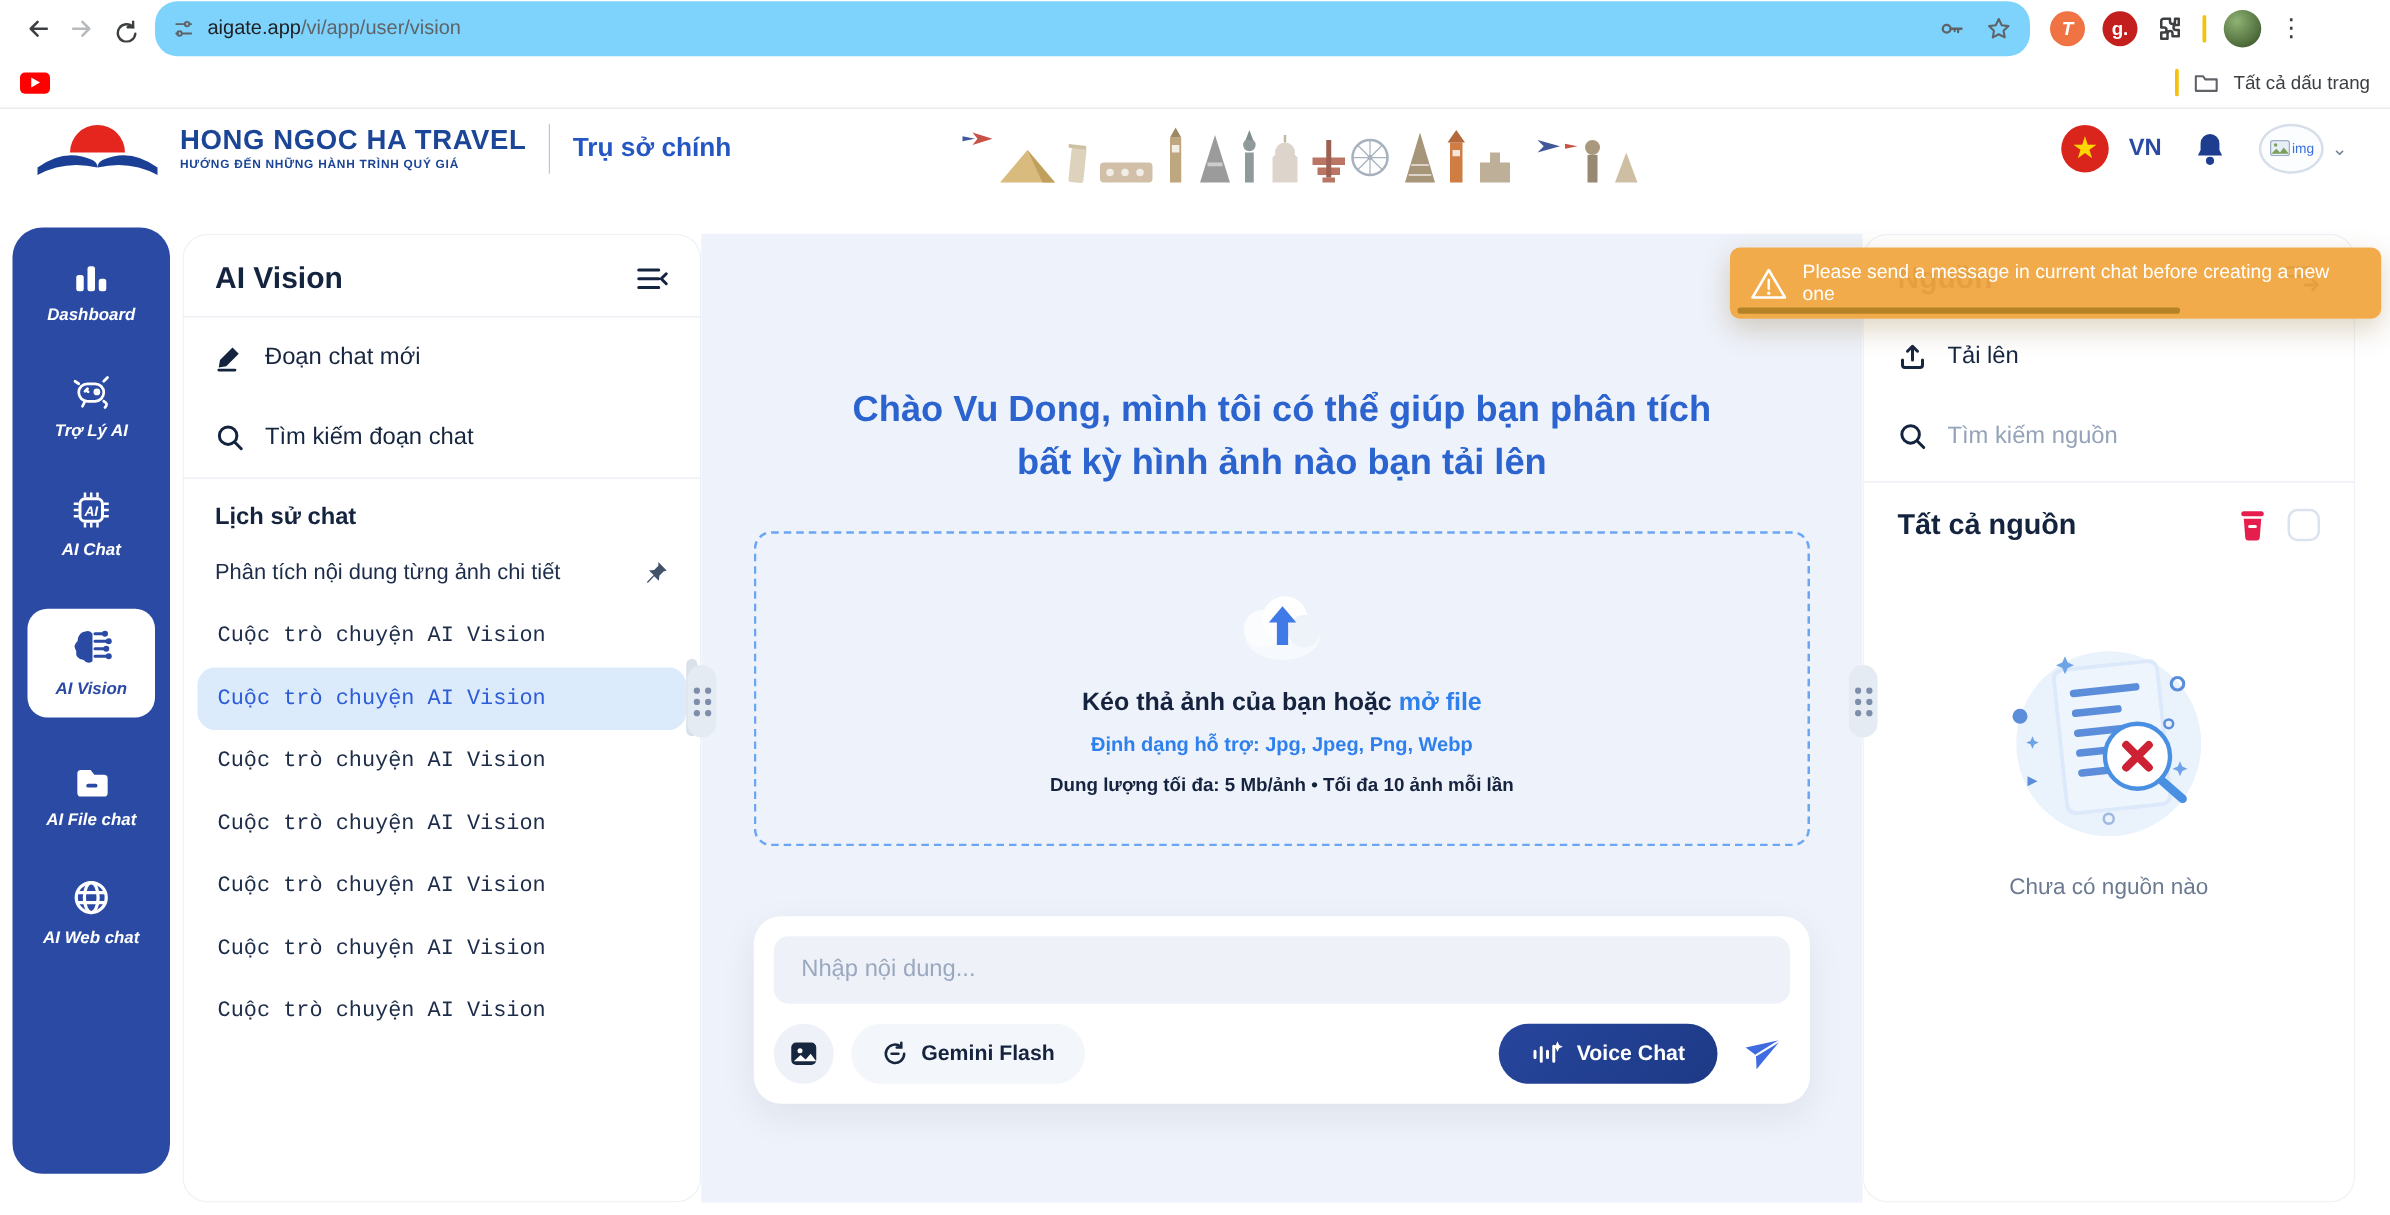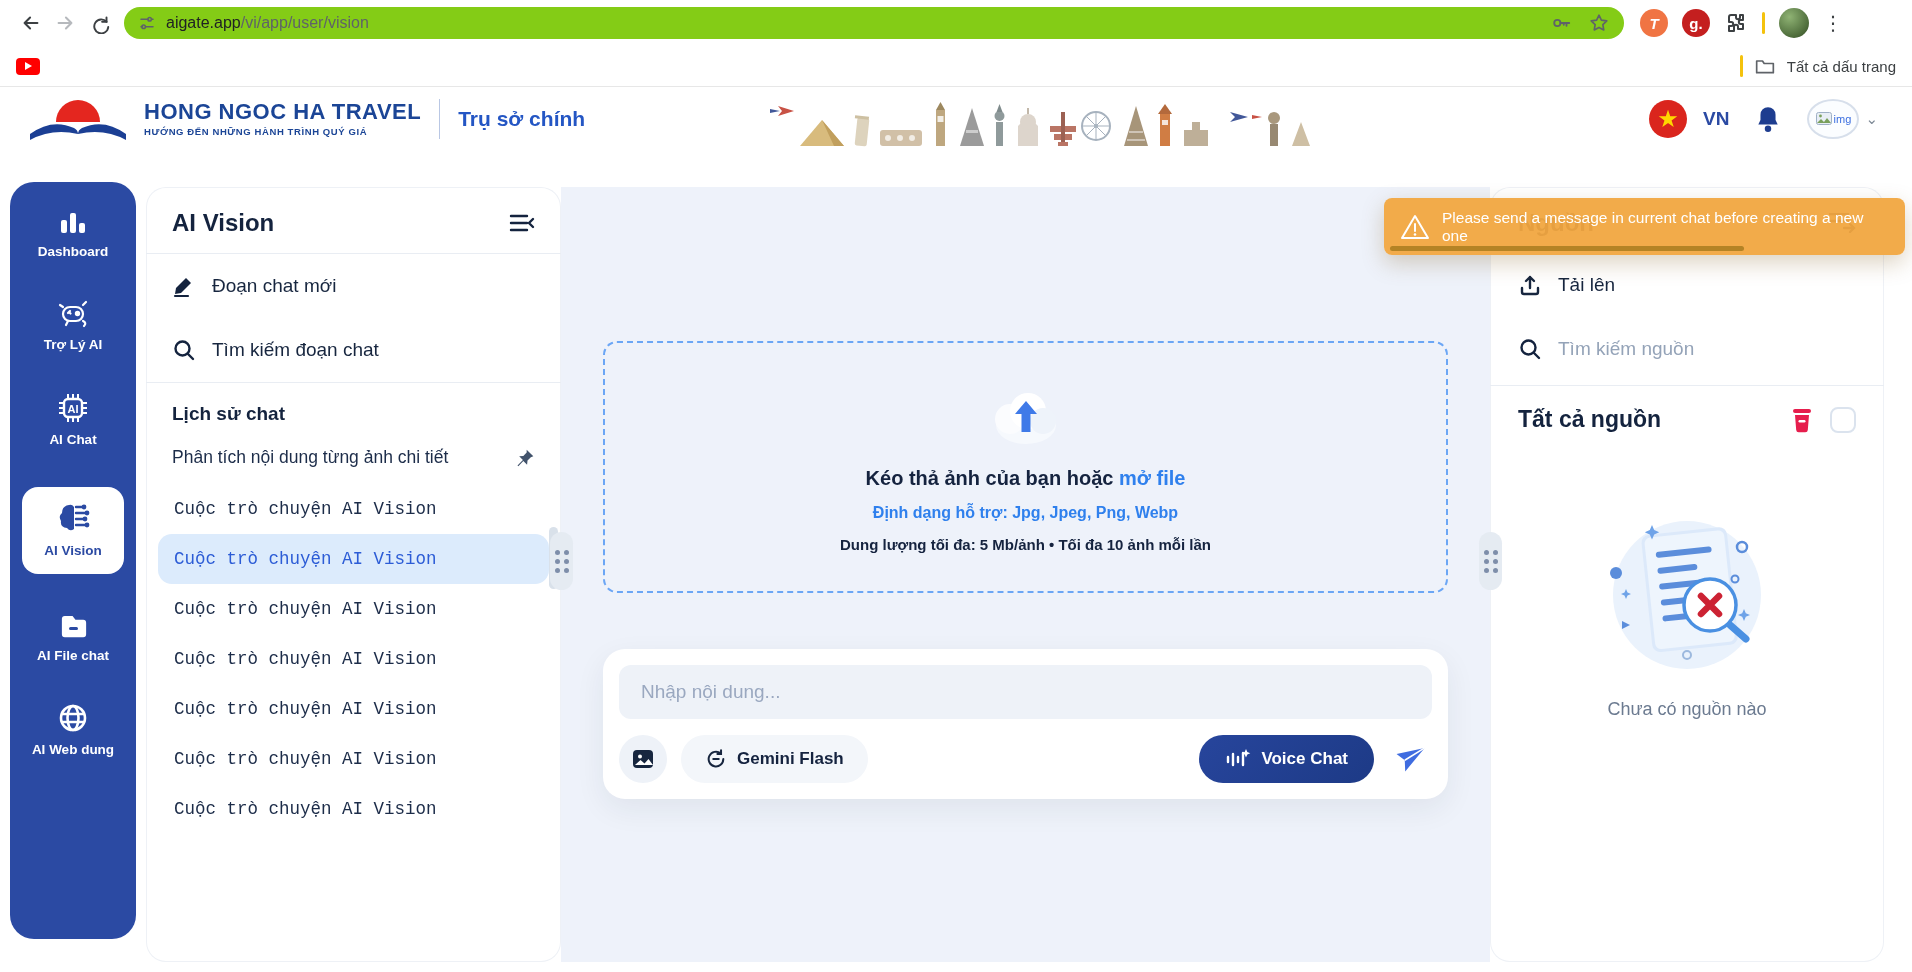--- a/index.html
+++ b/index.html
@@ -4,21 +4,21 @@
 <style>
   * { margin:0; padding:0; box-sizing:border-box; }
   html,body { background:#fff; }
   body { font-family:"Liberation Sans", sans-serif; }
   .screen { position:relative; width:1912px; height:972px; background:#fff; overflow:hidden; }
 
   
   .browser-bar { height:46px; display:flex; align-items:center; padding:0 14px; background:#fff; }
   .nav-ico { width:34px; height:34px; display:flex; align-items:center; justify-content:center; border-radius:50%; color:#3c4043; flex:0 0 auto; }
   .nav-ico svg { display:block; }
-  .url-pill { flex:0 0 auto; width:1500px; height:32px; margin-left:8px; background:#84cc16; border-radius:18px; display:flex; align-items:center; padding:0 14px; }
+  .url-pill { flex:0 0 auto; width:1500px; height:44px; margin-left:8px; background:#7dd3fc; border-radius:18px; display:flex; align-items:center; padding:0 14px; }
   .url-text { font-size:16px; color:#202124; margin-left:10px; flex:1; white-space:nowrap; overflow:hidden; }
   .url-text .path { color:#5f6368; }
   .pill-right { display:flex; align-items:center; gap:16px; margin-left:auto; }
   .ext-cluster { display:flex; align-items:center; gap:14px; margin-left:16px; }
   .ext-badge { width:28px; height:28px; border-radius:50%; display:flex; align-items:center; justify-content:center; color:#fff; font-weight:700; font-size:15px; }
   .ext-t { background:#f07443; font-style:italic; }
   .ext-g { background:#c41f1f; }
   .v-sep { width:3px; height:22px; background:#f4c20d; border-radius:2px; }
   .avatar-browser { width:30px; height:30px; border-radius:50%; background:radial-gradient(circle at 35% 30%, #8fb374, #4d6b3a 70%, #2e4423); }
   .kebab { font-size:20px; color:#3c4043; letter-spacing:0; line-height:1; }
@@ -42,21 +42,21 @@
   .hdr-right { position:absolute; right:34px; top:0; height:100%; display:flex; align-items:center; gap:26px; }
   .flag { width:38px; height:38px; border-radius:50%; background:#da251d; display:flex; align-items:center; justify-content:center; color:#ffd700; font-size:24px; }
   .lang { font-size:19px; font-weight:700; color:#2b4aa3; margin-left:-10px; }
   .avatar-app { display:flex; align-items:center; gap:6px; }
   .avatar-oval { width:52px; height:40px; border:2px solid #d7dfeb; background:#fbfdff; border-radius:50%; display:flex; align-items:center; justify-content:center; gap:2px; }
   .avatar-oval .img-txt { color:#3b6fe0; font-size:11px; }
   .chev { color:#7b8794; font-size:15px; }
 
   
   .app-body { position:relative; height:822px; background:#fff; }
-  .rail { position:absolute; left:10px; top:32px; width:126px; height:757px; background:#2b4aa3; border-radius:24px; display:flex; flex-direction:column; align-items:center; padding:28px 6px 10px; gap:38px; overflow:hidden; }
+  .rail { position:absolute; left:10px; top:32px; width:126px; height:757px; background:#2b4aa3; border-radius:24px; display:flex; flex-direction:column; align-items:center; padding:28px 6px 10px; gap:38px; overflow:hidden;font-style:italic; }
   .rail-item { display:flex; flex-direction:column; align-items:center; gap:8px; color:#fff; cursor:pointer; }
   .rail-item .lbl { font-size:13.5px; font-weight:600; text-align:center; line-height:1.25; }
   .rail-item.active { background:#fff; border-radius:16px; width:102px; padding:14px 4px; }
   .rail-item.active .lbl { color:#2b4aa3; }
 
   .workspace { position:absolute; left:146px; top:37px; width:1738px; height:775px; display:flex; border-radius:20px; }
   .chat-panel { width:415px; background:#fff; border-radius:20px; position:relative; display:flex; flex-direction:column; padding:18px 0 0; box-shadow:0 0 0 1px #eef1f6 inset; }
   .cp-head { display:flex; align-items:center; justify-content:space-between; padding:4px 26px 16px; border-bottom:1px solid #e9edf3; }
   .cp-title { font-size:24px; font-weight:800; color:#14233e; }
   .cp-row { display:flex; align-items:center; gap:16px; padding:20px 26px; font-size:19px; font-weight:500; color:#17263f; cursor:pointer; }
@@ -325,21 +325,21 @@
         <span class="lbl">AI File chat</span>
       </div>
       <div class="rail-item">
         <span>
           <svg width="32" height="32" viewBox="0 0 32 32" fill="none" stroke="#fff" stroke-width="2.6">
               <circle cx="16" cy="16" r="12"></circle>
               <ellipse cx="16" cy="16" rx="5.5" ry="12"></ellipse>
               <path d="M4.5 12 h23 M4.5 20 h23"></path>
             </svg>
         </span>
-        <span class="lbl">AI Web dung</span>
+        <span class="lbl">AI Web chat</span>
       </div>
     </nav>
 
     <div class="workspace">
 
       <section class="chat-panel">
         <div class="cp-head">
           <span class="cp-title">AI Vision</span>
           <span>
             <svg width="26" height="20" viewBox="0 0 26 20" stroke="#14233e" stroke-width="2.4" stroke-linecap="round" fill="none">
@@ -390,20 +390,24 @@
       <div class="drag-handle dh-left">
           <i></i>
           <i></i>
           <i></i>
           <i></i>
           <i></i>
           <i></i>
         </div>
 
       <main class="main-col">
+        <div class="greeting">
+          <div>Chào Vu Dong, mình tôi có thể giúp bạn phân tích</div>
+          <div>bất kỳ hình ảnh nào bạn tải lên</div>
+        </div>
         <div class="dropzone">
           <span>
             <svg width="84" height="72" viewBox="0 0 84 72">
                 <ellipse cx="42" cy="44" rx="30" ry="19" fill="#f6f9fd"></ellipse>
                 <circle cx="26" cy="38" r="15" fill="#fbfcfe"></circle>
                 <circle cx="44" cy="30" r="18" fill="#fff"></circle>
                 <circle cx="59" cy="40" r="13" fill="#eef3fa"></circle>
                 <path d="M42 20 l11 13 h-6.5 v18 h-9 v-18 h-6.5z" fill="#3f7ae8"></path>
               </svg>
           </span>

